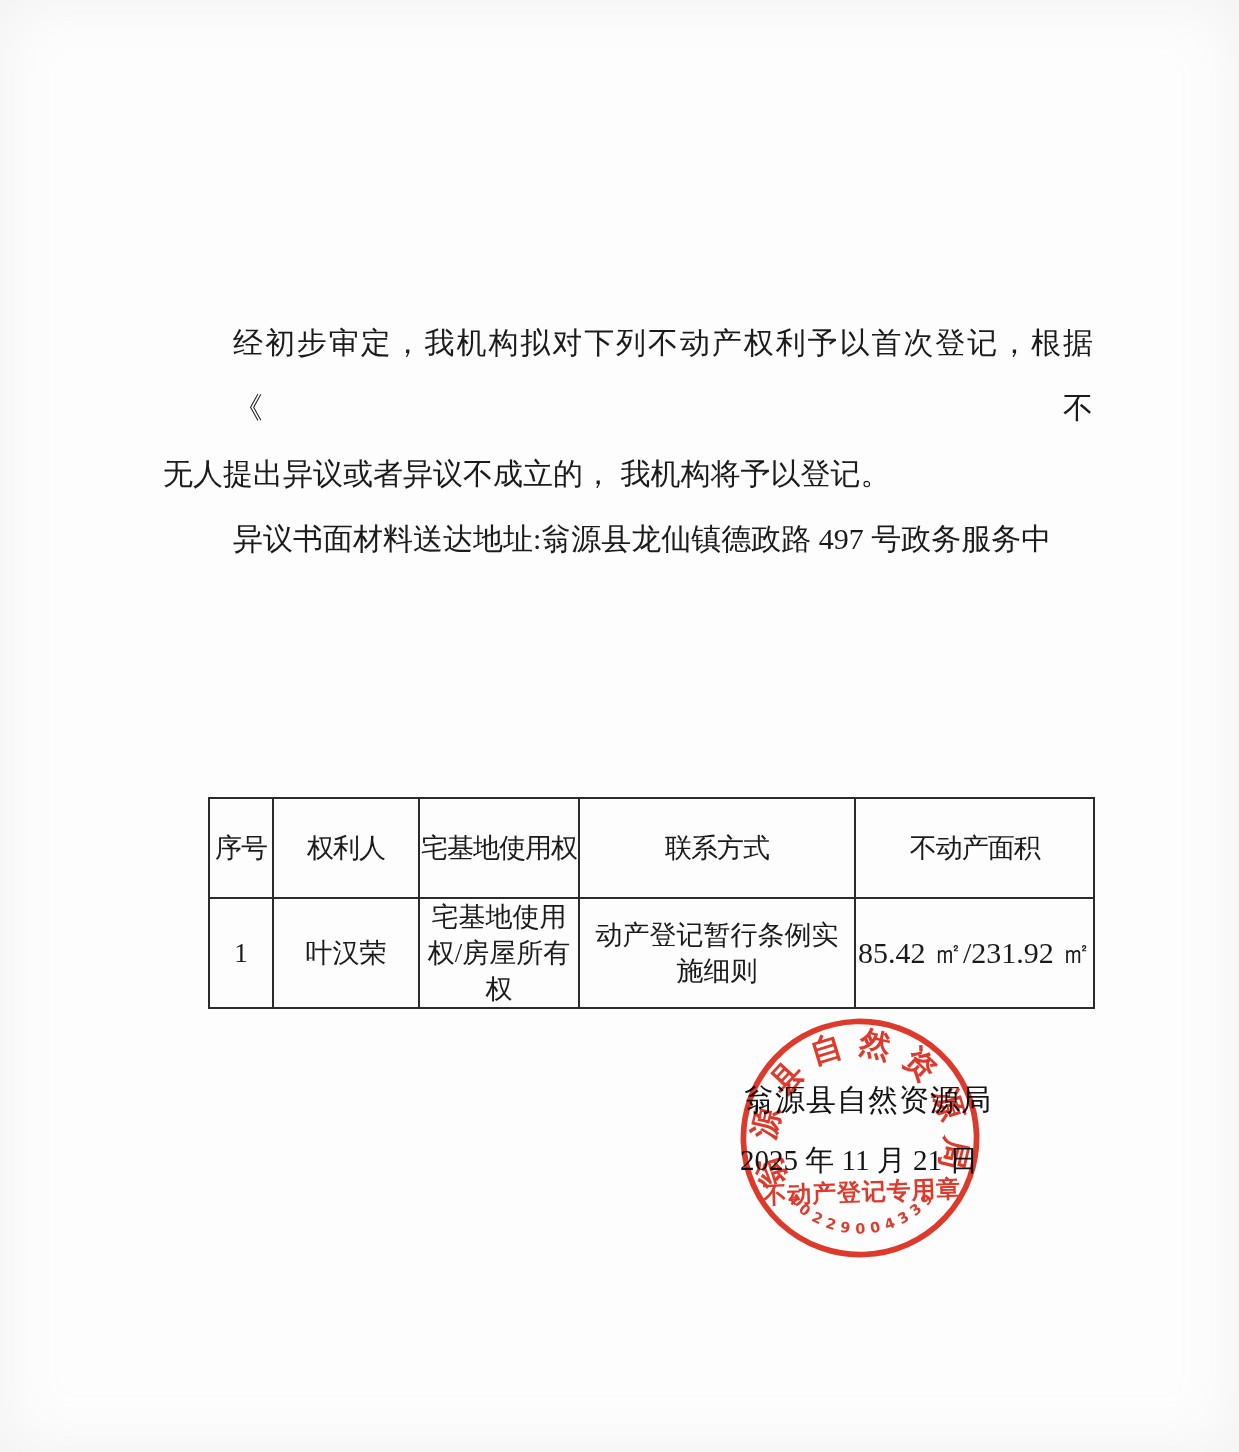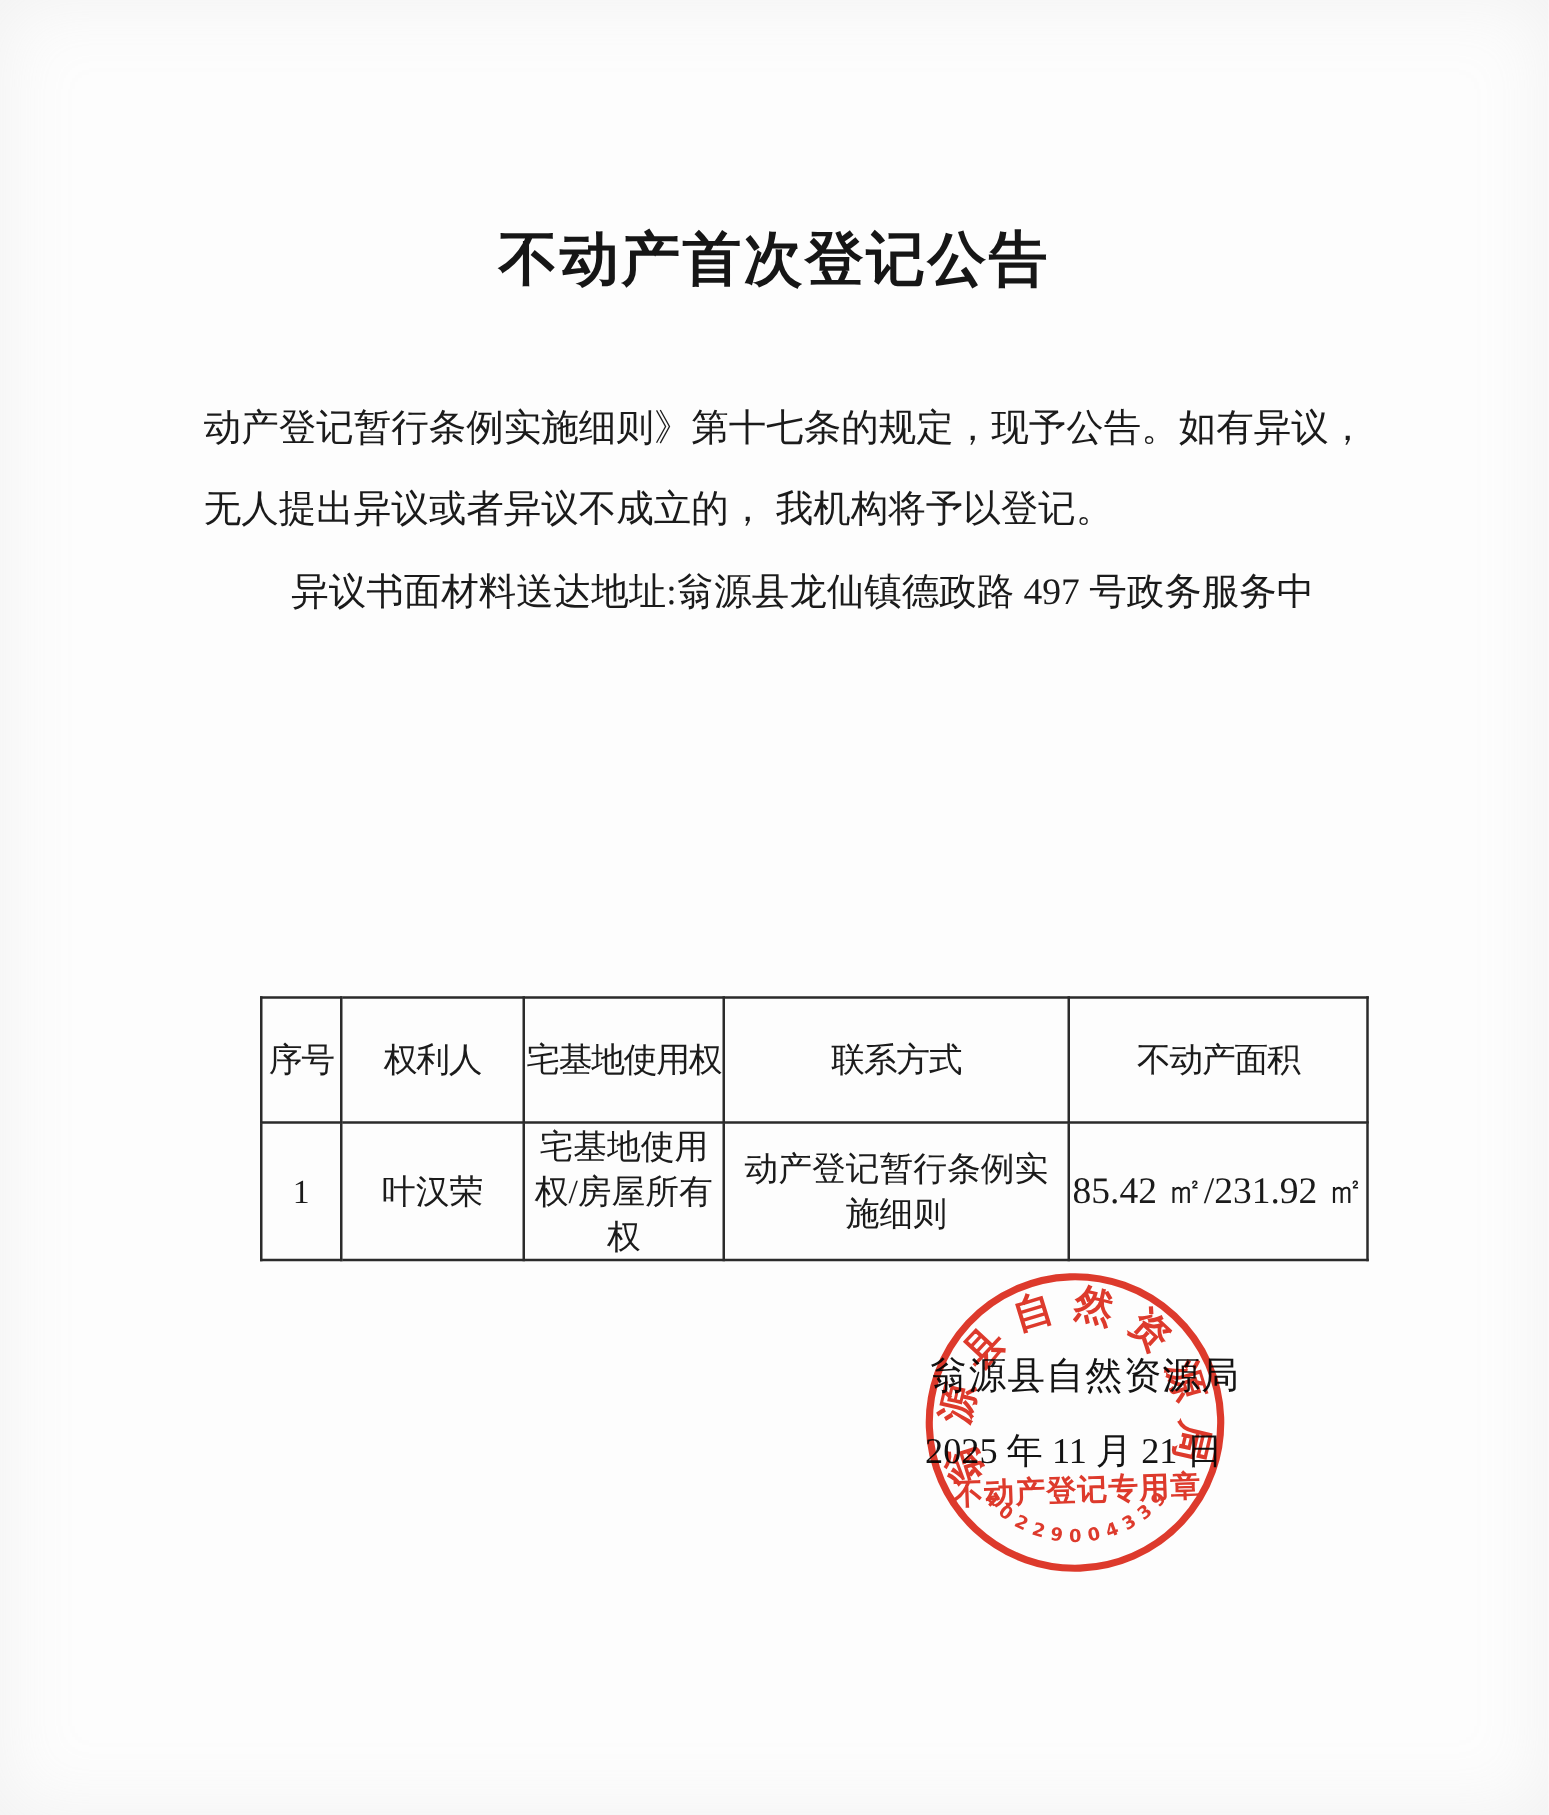--- a/index.html
+++ b/index.html
@@ -122,24 +122,23 @@
     font-weight: 700;
     letter-spacing: 6px;
     fill: #dd2b1c;
   }
 </style>
 </head>
 <body>
 
 <div class="page">
 
-  <h1 class="doc-title">不动产首次登记公告</h1>
 
   <div class="body-text">
-    <div class="line fill">动产登记暂行条例实施细则》第十七条的规定，现予公告。如有异议，</div>
+    <div class="line indent fill">经初步审定，我机构拟对下列不动产权利予以首次登记，根据《不</div>
     <div class="line plain">无人提出异议或者异议不成立的， 我机构将予以登记。</div>
     <div class="line plain indent">异议书面材料送达地址:翁源县龙仙镇德政路 497 号政务服务中</div>
   </div>
 
   <table class="reg-table">
     <colgroup>
       <col style="width:64px">
       <col style="width:146px">
       <col style="width:160px">
       <col style="width:276px">

